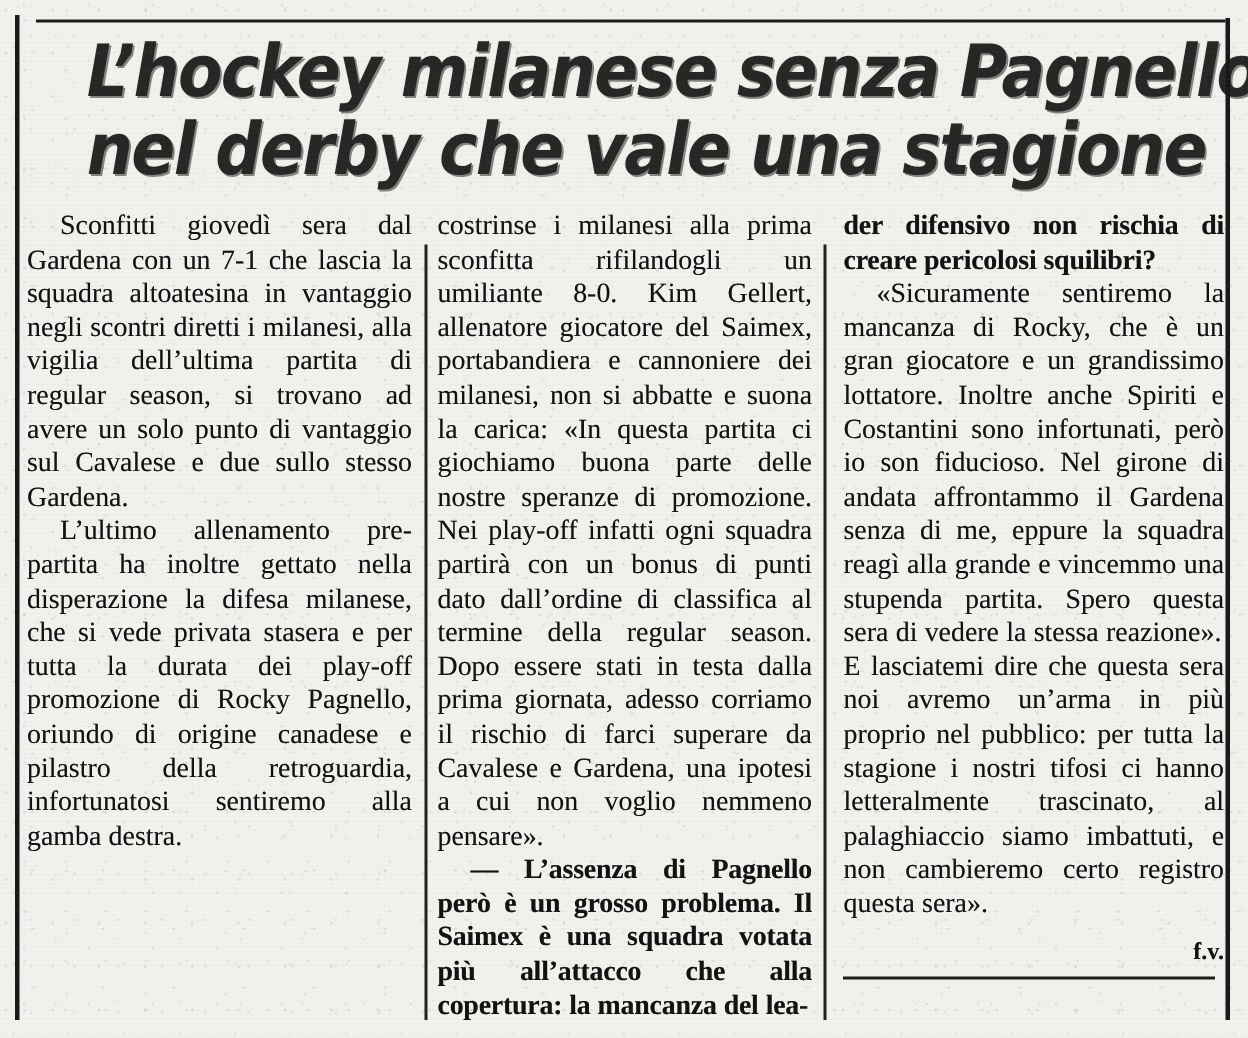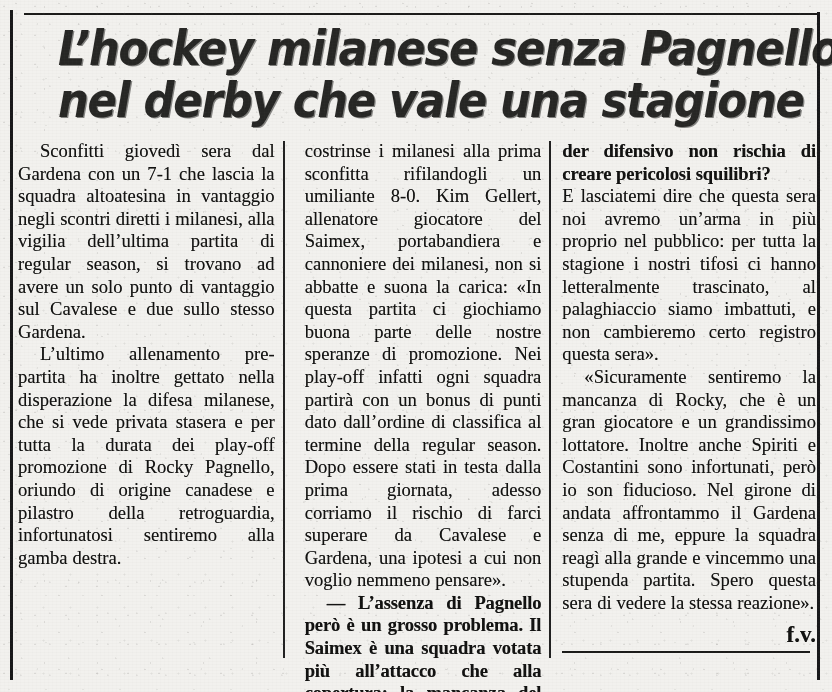--- a/index.html
+++ b/index.html
@@ -112,31 +112,31 @@
 
   
   #columns {
     position: absolute;
     left: 18px;
     top: 140px;
     width: 798px;
     height: 540px;
     z-index: 3;
     display: flex;
-    align-items: flex-start;
+    align-items: flex-end;
   }
 
   .column {
     box-sizing: border-box;
     position: relative;
     height: 100%;
   }
 
   #column-1 { width: 266px; padding-right: 8px; }
-  #column-2 { width: 266px; padding-left: 20px; padding-right: 8px; }
+  #column-2 { width: 266px; padding-left: 7px; padding-right: 8px; }
   #column-3 { width: 266px; padding-left: 11px; }
 
   .col-divider {
     width: 2px;
     height: 517px;
     background: #202020;
     flex: 0 0 auto;
     margin-top: 1px;
   }
 
@@ -153,21 +153,21 @@
 
   .para.cont { text-indent: 0; }
 
   .para.bold {
     font-weight: 700;
     letter-spacing: -.15px;
   }
 
   .byline {
     margin: 10px 0 0 0;
-    font-size: 23px;
+    font-size: 16px;
     line-height: 22px;
     font-weight: 700;
     text-align: right;
     color: #111110;
   }
 
   #rule-bottom {
     position: absolute;
     left: 11px;
     bottom: 27px;
@@ -206,22 +206,22 @@
 
     <div class="column" id="column-2">
       <p class="para cont">costrinse i milanesi alla prima sconfitta rifilandogli un umiliante 8-0. Kim Gellert, allenatore giocatore del Saimex, portabandiera e cannoniere dei milanesi, non si abbatte e suona la carica: «In questa partita ci giochiamo buona parte delle nostre speranze di promozione. Nei play-off infatti ogni squadra partirà con un bonus di punti dato dall’ordine di classifica al termine della regular season. Dopo essere stati in testa dalla prima giornata, adesso corriamo il rischio di farci superare da Cavalese e Gardena, una ipotesi a cui non voglio nemmeno pensare».</p>
       <p class="para bold">— L’assenza di Pagnello però è un grosso problema. Il Saimex è una squadra votata più all’attacco che alla copertura: la mancanza del lea-</p>
     </div>
 
     <div class="col-divider"></div>
 
     <div class="column" id="column-3">
       <p class="para cont bold">der difensivo non rischia di creare pericolosi squilibri?</p>
+      <p class="para">«Sicuramente sentiremo la mancanza di Rocky, che è un gran giocatore e un grandissimo lottatore. Inoltre anche Spiriti e Costantini sono infortunati, però io son fiducioso. Nel girone di andata affrontammo il Gardena senza di me, eppure la squadra reagì alla grande e vincemmo una stupenda partita. Spero questa sera di vedere la stessa reazione».</p>
       <p class="para cont">E lasciatemi dire che questa sera noi avremo un’arma in più proprio nel pubblico: per tutta la stagione i nostri tifosi ci hanno letteralmente trascinato, al palaghiaccio siamo imbattuti, e non cambieremo certo registro questa sera».</p>
-      <p class="para">«Sicuramente sentiremo la mancanza di Rocky, che è un gran giocatore e un grandissimo lottatore. Inoltre anche Spiriti e Costantini sono infortunati, però io son fiducioso. Nel girone di andata affrontammo il Gardena senza di me, eppure la squadra reagì alla grande e vincemmo una stupenda partita. Spero questa sera di vedere la stessa reazione».</p>
       <p class="byline">f.v.</p>
       <div id="rule-bottom"></div>
     </div>
 
   </div>
 
   <div id="paper-grain"></div>
   <div id="paper-texture"></div>
 
 </div>

